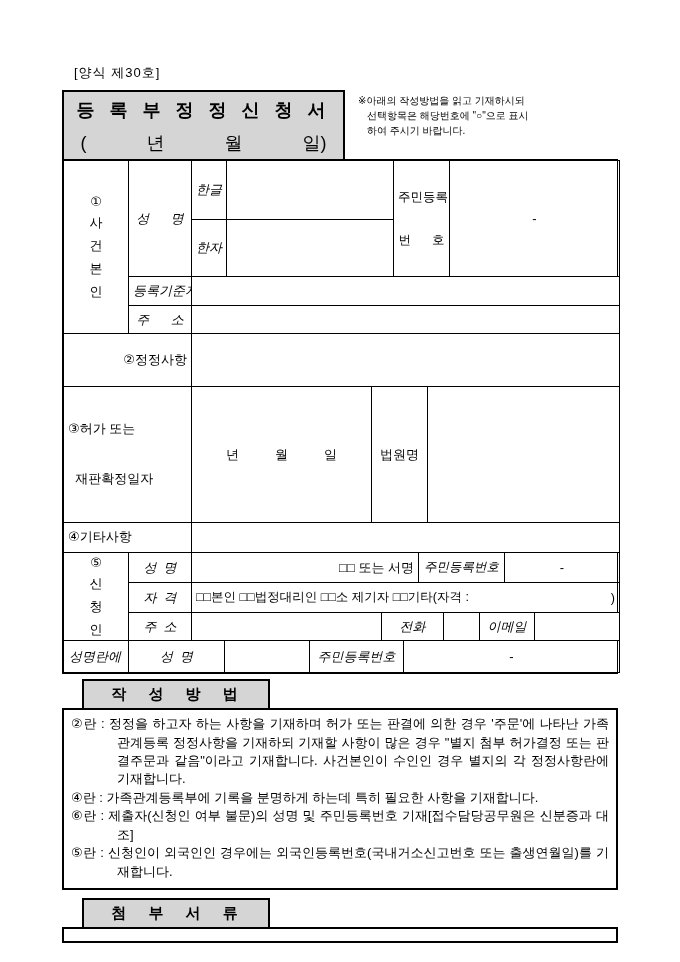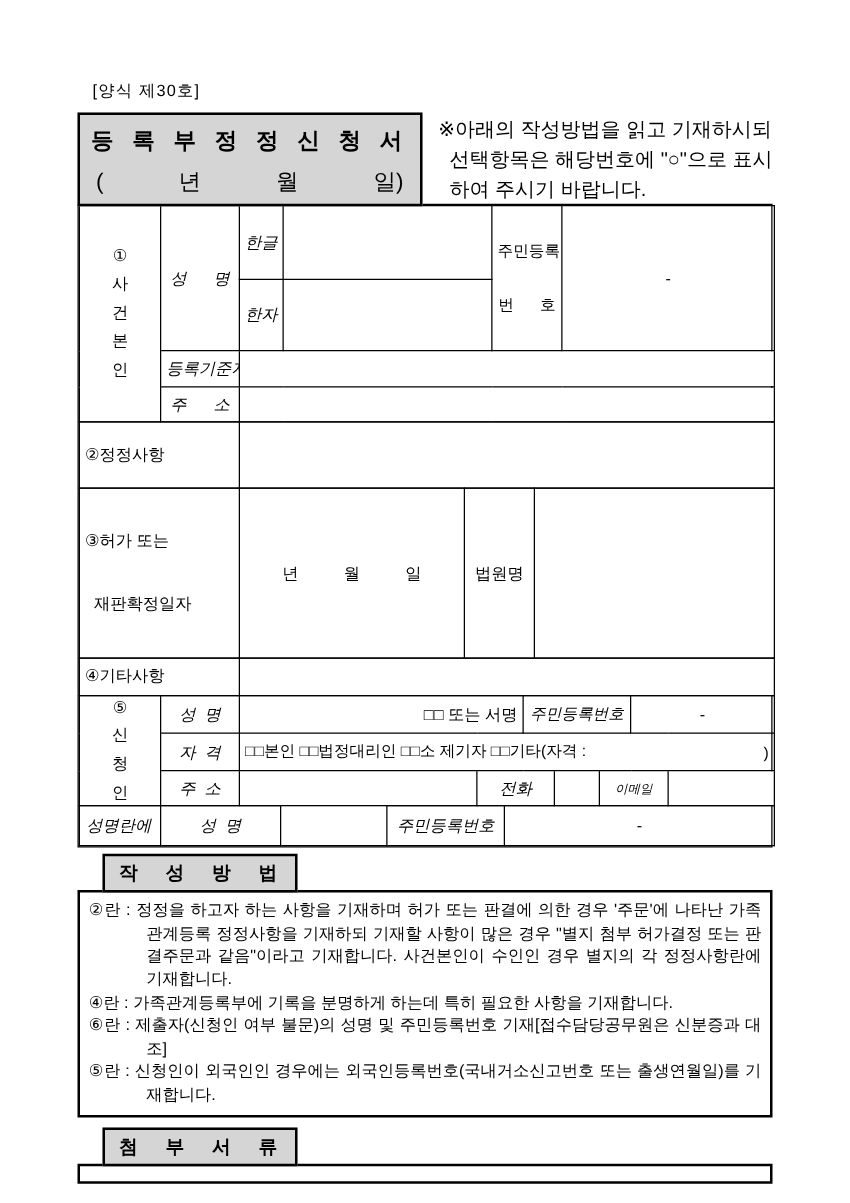--- a/index.html
+++ b/index.html
@@ -13,21 +13,21 @@
 
   
   .header-row{display:flex;align-items:stretch;}
   .title-box{
     width:283px;box-sizing:border-box;border:2px solid #000;background:#d5d5d5;
     text-align:center;display:flex;flex-direction:column;justify-content:center;
     padding:6px 0 4px;
   }
   .title{font-size:18px;letter-spacing:5px;font-weight:bold;}
   .date-line{font-size:18px;margin-top:9px;white-space:pre;}
-  .notice{flex:1;box-sizing:border-box;padding:3px 0 0 13px;font-size:16px;line-height:1.5;}
+  .notice{flex:1;box-sizing:border-box;padding:3px 0 0 13px;font-size:10px;line-height:1.5;}
   .notice div{white-space:nowrap;}
   .notice .n2,.notice .n3{padding-left:9px;}
 
   
   .form-box{border:1px solid #000;margin-top:-2px;background:#fff;}
   table.band{width:100%;border-collapse:collapse;table-layout:fixed;}
   .band + table.band{margin-top:-1px;}
   table.band td{
     border:1px solid #000;font-size:13px;padding:0 4px;vertical-align:middle;
     overflow:hidden;
@@ -37,27 +37,27 @@
   td.lbl{text-align:center;white-space:pre;font-style:italic;}
   td.lbl-left{white-space:pre;padding-left:10px;font-size:13px;line-height:1.3;}
   td.blank{background:#fff;}
   td.dash{text-align:center;}
   td.center{text-align:center;white-space:pre;}
   .rrn2{line-height:1.15;text-align:center;white-space:pre;font-size:12.5px;}
   .seal-cell{text-align:right;font-size:12px;padding-right:6px;}
   .qual-flex{display:flex;justify-content:space-between;align-items:center;font-size:12.5px;}
   .h26{height:26px}.h25{height:25px}.h29{height:29px}.h28{height:28px}
   .h53{height:53px}.h37{height:37px}.h30{height:30px}.h32{height:32px}
-  td.top-label{vertical-align:top;padding-top:5px;}
+  td.top-label{vertical-align:top;padding-top:5px;text-align:right;}
 
   
   .sec-gap{height:5px;}
   .sec-header{
     position:relative;z-index:2;margin-left:20px;margin-bottom:-2px;
-    width:156px;box-sizing:border-box;border:2px solid #000;background:#d5d5d5;
+    width:188px;box-sizing:border-box;border:2px solid #000;background:#d5d5d5;
     text-align:center;font-size:15px;font-weight:bold;letter-spacing:9px;
     padding:4px 0 4px 6px;
   }
   .sec-box{border:2px solid #000;padding:5px 7px 7px 7px;font-size:13px;line-height:1.42;background:#fff;}
   .instr-item{padding-left:46px;text-indent:-46px;text-align:justify;}
 </style>
 </head>
 <body>
 
 <div class="page">
@@ -204,21 +204,21 @@
             <span>□□본인  □□법정대리인  □□소 제기자  □□기타(자격 :</span>
             <span>)</span>
           </div>
         </td>
       </tr>
       <tr class="h28">
         <td class="lbl">주  소</td>
         <td class="blank"></td>
         <td class="lbl" colspan="2">전화</td>
         <td class="blank"></td>
-        <td class="lbl" colspan="2" style="font-size:10px">이메일</td>
+        <td class="lbl" colspan="2" style="font-size:13px">이메일</td>
         <td class="blank"></td>
       </tr>
     </tbody>
       </table>
 
     <table class="band">
       <colgroup>
         <col style="width:65px">
           <col style="width:96px">
           <col style="width:85px">

